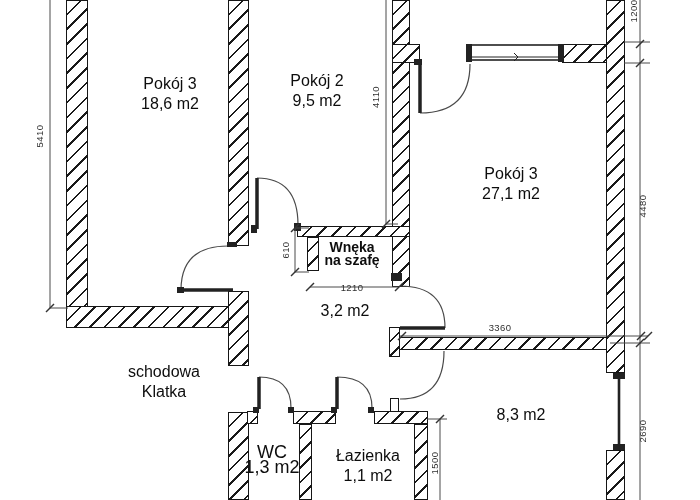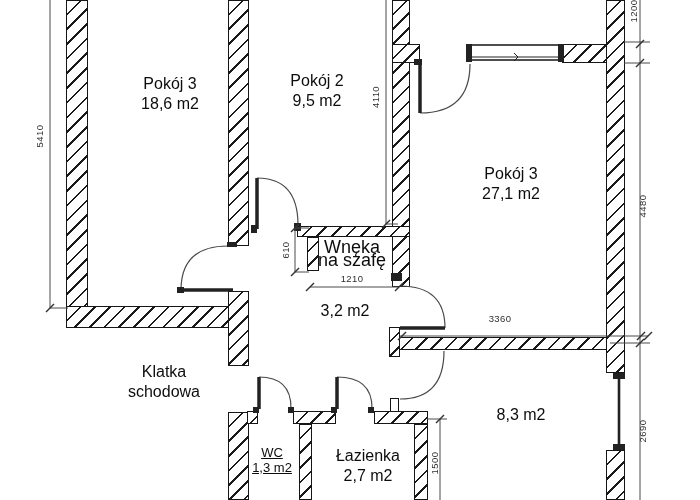--- a/index.html
+++ b/index.html
@@ -14,29 +14,29 @@
   }
   .pier{
     position:absolute;box-sizing:border-box;
     border:1.8px solid #161616;background:#fff;
   }
   svg.linework{position:absolute;left:0;top:0;z-index:5;}
   .room-label{
     position:absolute;z-index:8;text-align:center;color:#0d0d0d;
     font-size:16px;line-height:20px;white-space:nowrap;
   }
-  .room-label.small{font-size:18px;line-height:13px;}
-  .room-label.wclab{font-size:13px;line-height:15px;text-decoration:underline;}
+  .room-label.small{font-size:14px;line-height:13px;font-weight:bold;}
+  .room-label.wclab{font-size:18px;line-height:15px;}
   .room-label.balk{line-height:19px;}
   .dim{
     position:absolute;z-index:7;color:#303030;font-size:9.5px;line-height:10px;
     text-align:center;letter-spacing:.4px;white-space:nowrap;
   }
   .dim.v{width:44px;transform:rotate(-90deg);transform-origin:center;}
-  .dim.h{width:60px;}
+  .dim.h{width:60px;margin-top:9px;}
 </style>
 </head>
 <body>
 
 <div id="plan">
 
   <div class="wall" style="left:66px;top:0;width:22px;height:307px"></div>
   <div class="wall" style="left:66px;top:306px;width:164px;height:22px"></div>
   <div class="wall" style="left:228px;top:291px;width:21px;height:75px"></div>
   <div class="wall" style="left:228px;top:412px;width:21px;height:88px"></div>
@@ -156,30 +156,30 @@
     <div>Balkon</div>
   </div>
   <div class="room-label small" style="left:302px;top:241px;width:100px">
     <div>Wnęka</div>
     <div>na szafę</div>
   </div>
   <div class="room-label" style="left:285px;top:301px;width:120px">
     <div>3,2 m2</div>
   </div>
   <div class="room-label" style="left:114px;top:362px;width:100px">
+    <div>schodowa</div>
     <div>Klatka</div>
-    <div>schodowa</div>
   </div>
   <div class="room-label wclab" style="left:222px;top:445px;width:100px">
     <div>WC</div>
     <div>1,3 m2</div>
   </div>
   <div class="room-label" style="left:318px;top:446px;width:100px">
     <div>Łazienka</div>
-    <div>2,7 m2</div>
+    <div>1,1 m2</div>
   </div>
   <div class="room-label" style="left:471px;top:405px;width:100px">
     <div>8,3 m2</div>
   </div>
 
   <div class="dim v" style="left:18px;top:131px">5410</div>
   <div class="dim v" style="left:354px;top:92px">4110</div>
   <div class="dim v" style="left:612px;top:6px">1200</div>
   <div class="dim v" style="left:621px;top:201px">4480</div>
   <div class="dim v" style="left:621px;top:426px">2690</div>

